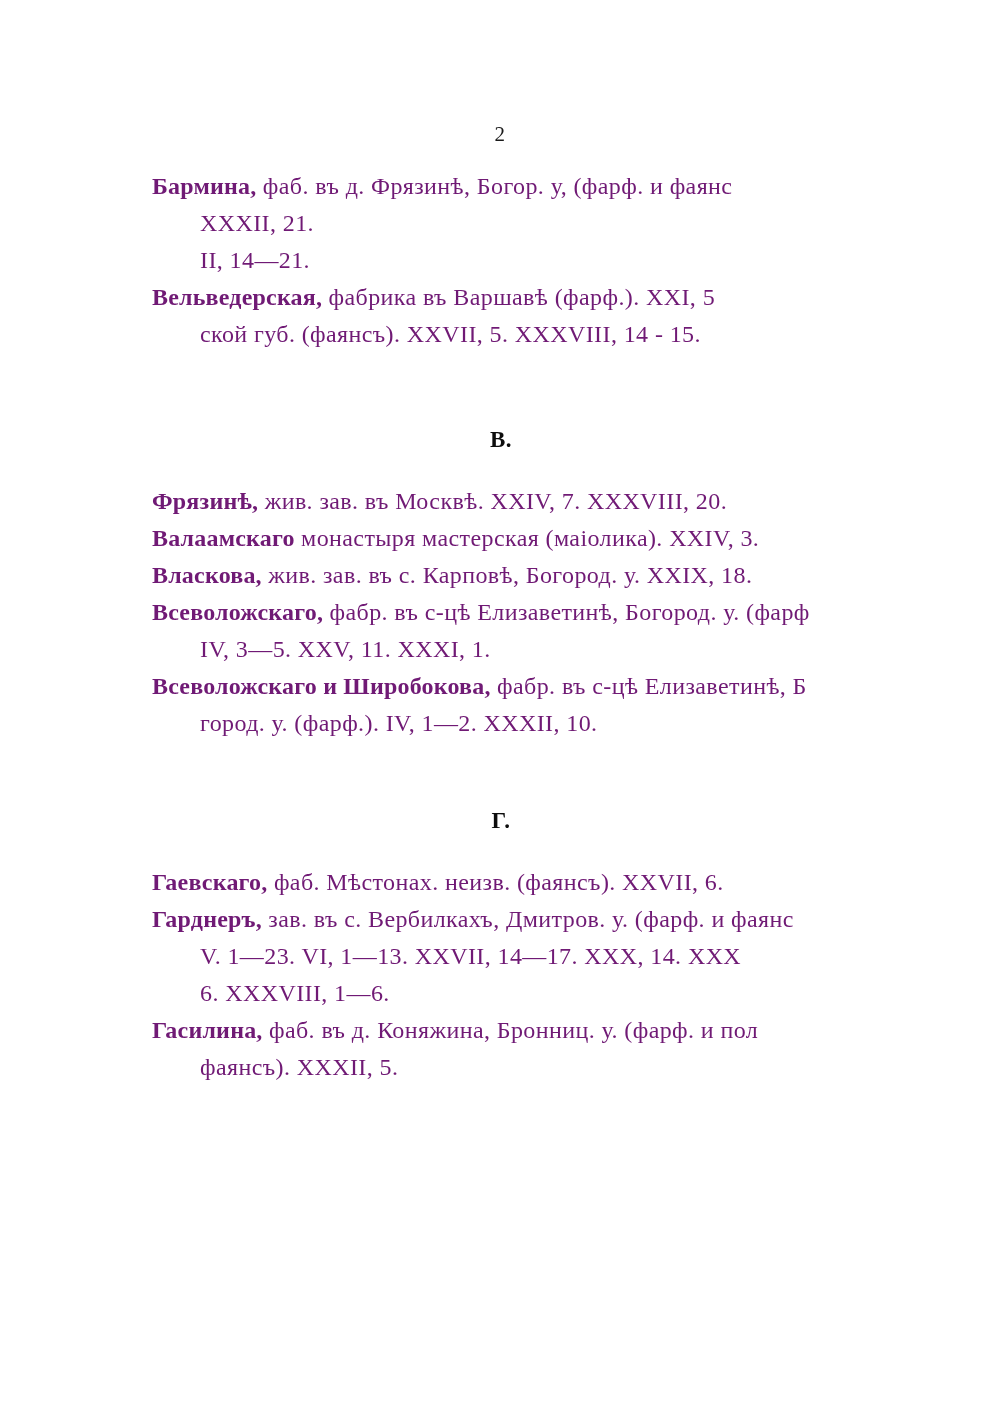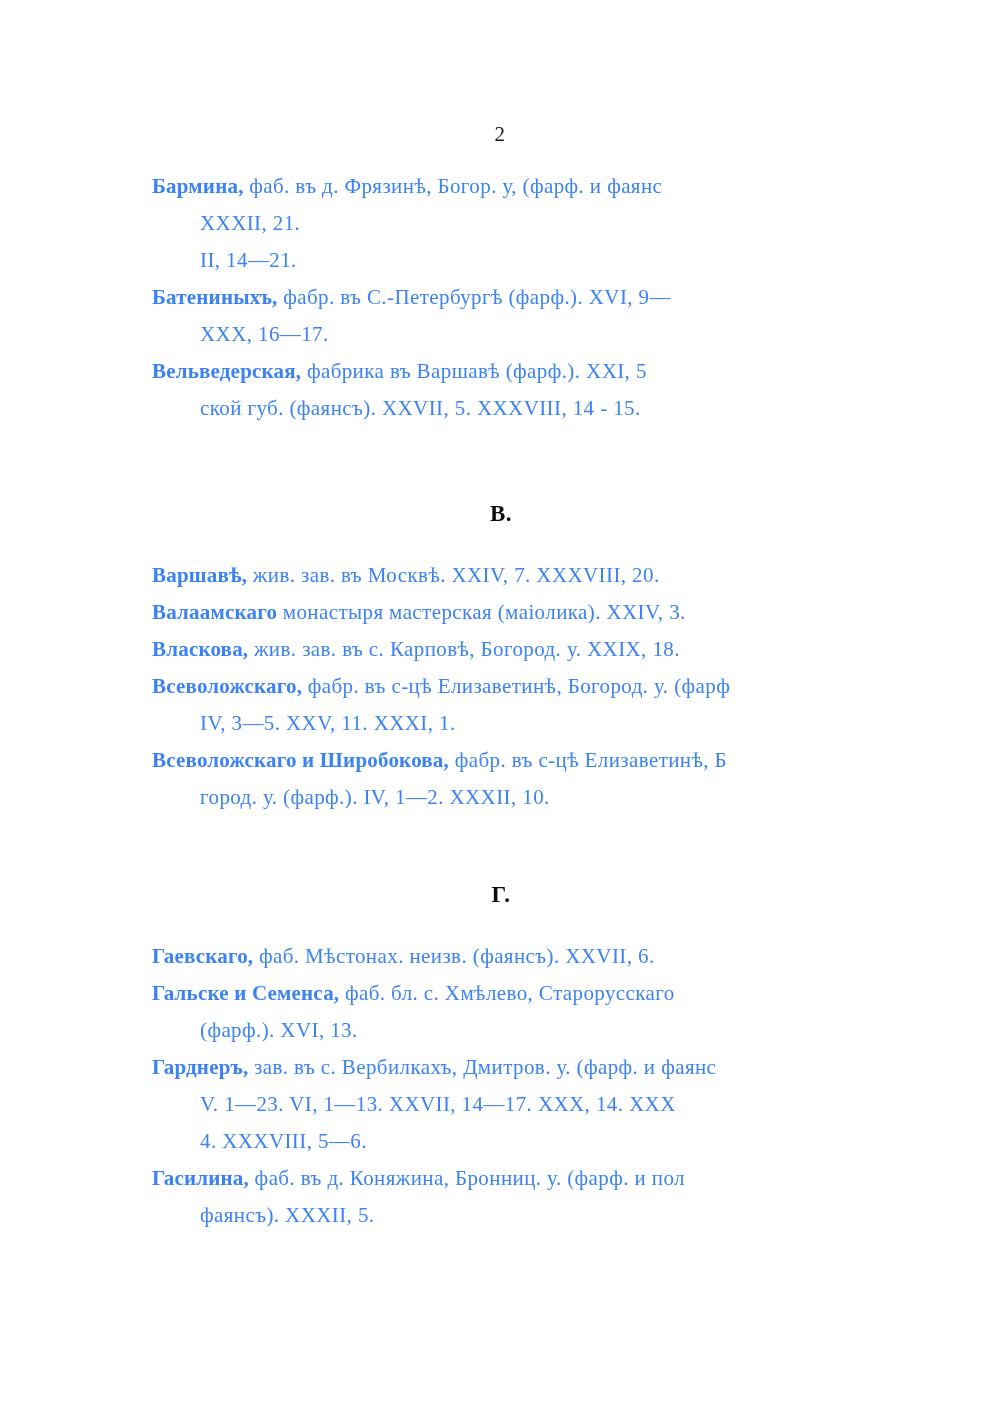--- a/index.html
+++ b/index.html
@@ -41,26 +41,26 @@
   
   .textblock {
     position: absolute;
     left: 152px;
     top: 168px;
     width: 698px;      
     overflow: hidden;
   }
 
   .entry {
-    font-size: 21px;
+    font-size: 24px;
     line-height: 37px;
     margin: 0 0 0 0;
     padding: 0;
     white-space: nowrap;     
-    color: #3b82f6;
+    color: #701a75;
   }
   .entry .ln {
     display: block;
     white-space: nowrap;
   }
   .entry .ln.indent {
     padding-left: 48px;
   }
 
   .headword {
@@ -106,36 +106,32 @@
     <div id="sections-root">
         <div class="group">
           <div class="entry">
             <span class="ln"><span class="headword">Бармина,</span><span class="body-text cit"> фаб. въ д. Фрязинѣ, Богор. у, (фарф. и фаянс</span></span>
             <span class="ln indent"><span class="body-text cit">XXXII, 21.</span></span>
           </div>
           <div class="entry">
             <span class="ln indent"><span class="body-text cit">II, 14—21.</span></span>
           </div>
           <div class="entry">
-            <span class="ln"><span class="headword">Батениныхъ,</span><span class="body-text cit"> фабр. въ С.-Петербургѣ (фарф.). XVI, 9—</span></span>
-            <span class="ln indent"><span class="body-text cit">XXX, 16—17.</span></span>
-          </div>
-          <div class="entry">
             <span class="ln"><span class="headword">Вельведерская,</span><span class="body-text cit"> фабрика въ Варшавѣ (фарф.). XXI, 5 </span></span>
           </div>
           <div class="entry">
             <span class="ln indent"><span class="body-text cit">ской губ. (фаянсъ). XXVII, 5. XXXVIII, 14 - 15.</span></span>
           </div>
         </div>
         <div class="group">
           <div class="section-gap-a"></div>
           <div class="section-letter">В.</div>
           <div class="after-letter"></div>
           <div class="entry">
-            <span class="ln"><span class="headword">Варшавѣ,</span><span class="body-text cit"> жив. зав. въ Москвѣ. XXIV, 7. XXXVIII, 20.</span></span>
+            <span class="ln"><span class="headword">Фрязинѣ,</span><span class="body-text cit"> жив. зав. въ Москвѣ. XXIV, 7. XXXVIII, 20.</span></span>
           </div>
           <div class="entry">
             <span class="ln"><span class="headword">Валаамскаго</span><span class="body-text cit"> монастыря мастерская (маіолика). XXIV, 3.</span></span>
           </div>
           <div class="entry">
             <span class="ln"><span class="headword">Власкова,</span><span class="body-text cit"> жив. зав. въ с. Карповѣ, Богород. у. XXIX, 18.</span></span>
           </div>
           <div class="entry">
             <span class="ln"><span class="headword">Всеволожскаго,</span><span class="body-text cit"> фабр. въ с-цѣ Елизаветинѣ, Богород. у. (фарф</span></span>
             <span class="ln indent"><span class="body-text cit">IV, 3—5. XXV, 11. XXXI, 1.</span></span>
@@ -146,27 +142,23 @@
           </div>
         </div>
         <div class="group">
           <div class="section-gap-b"></div>
           <div class="section-letter">Г.</div>
           <div class="after-letter"></div>
           <div class="entry">
             <span class="ln"><span class="headword">Гаевскаго,</span><span class="body-text cit"> фаб. Мѣстонах. неизв. (фаянсъ). XXVII, 6.</span></span>
           </div>
           <div class="entry">
-            <span class="ln"><span class="headword">Гальске и Семенса,</span><span class="body-text cit"> фаб. бл. с. Хмѣлево, Старорусскаго</span></span>
-            <span class="ln indent"><span class="body-text cit">(фарф.). XVI, 13.</span></span>
-          </div>
-          <div class="entry">
             <span class="ln"><span class="headword">Гарднеръ,</span><span class="body-text cit"> зав. въ с. Вербилкахъ, Дмитров. у. (фарф. и фаянс</span></span>
             <span class="ln indent"><span class="body-text cit">V. 1—23. VI, 1—13. XXVII, 14—17. XXX, 14. XXX</span></span>
-            <span class="ln indent"><span class="body-text cit">4. XXXVIII, 5—6.</span></span>
+            <span class="ln indent"><span class="body-text cit">6. XXXVIII, 1—6.</span></span>
           </div>
           <div class="entry">
             <span class="ln"><span class="headword">Гасилина,</span><span class="body-text cit"> фаб. въ д. Коняжина, Бронниц. у. (фарф. и пол</span></span>
             <span class="ln indent"><span class="body-text cit">фаянсъ). XXXII, 5.</span></span>
           </div>
           <div class="entry">
             <span class="ln"></span>
           </div>
         </div>
       </div>

